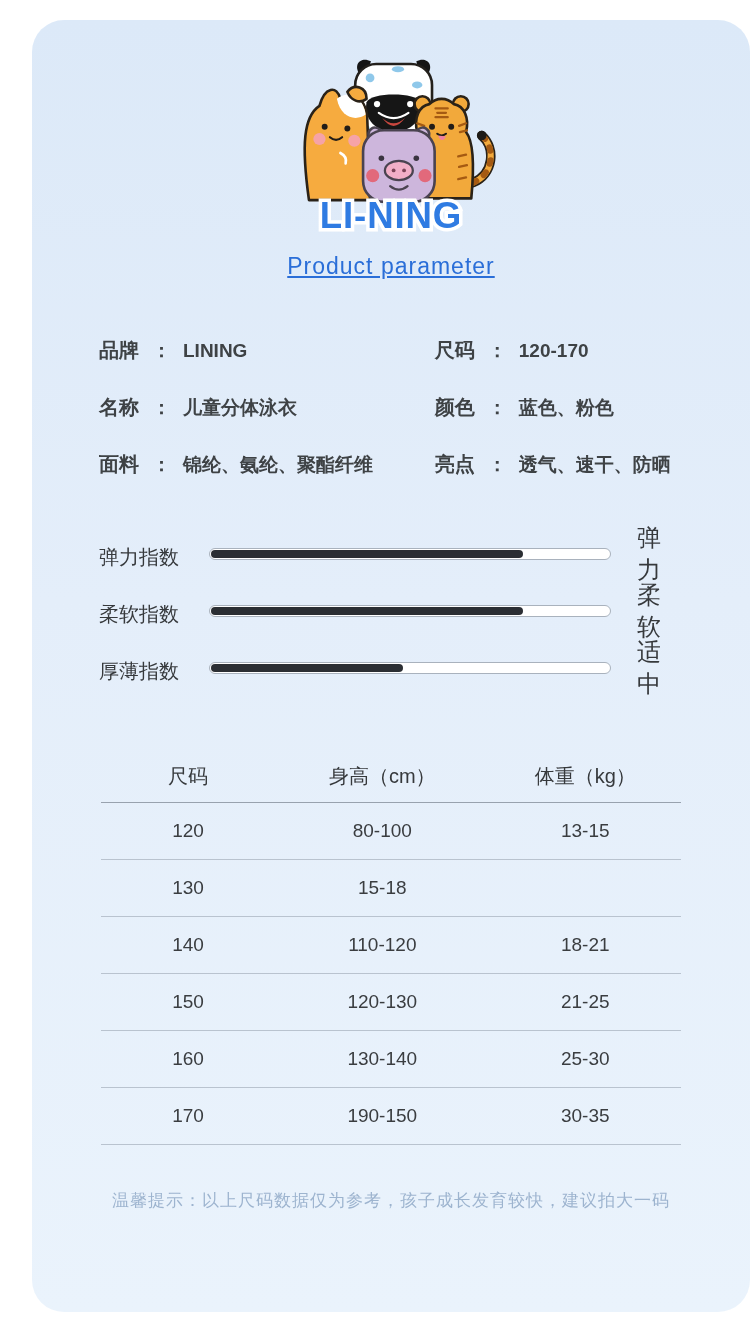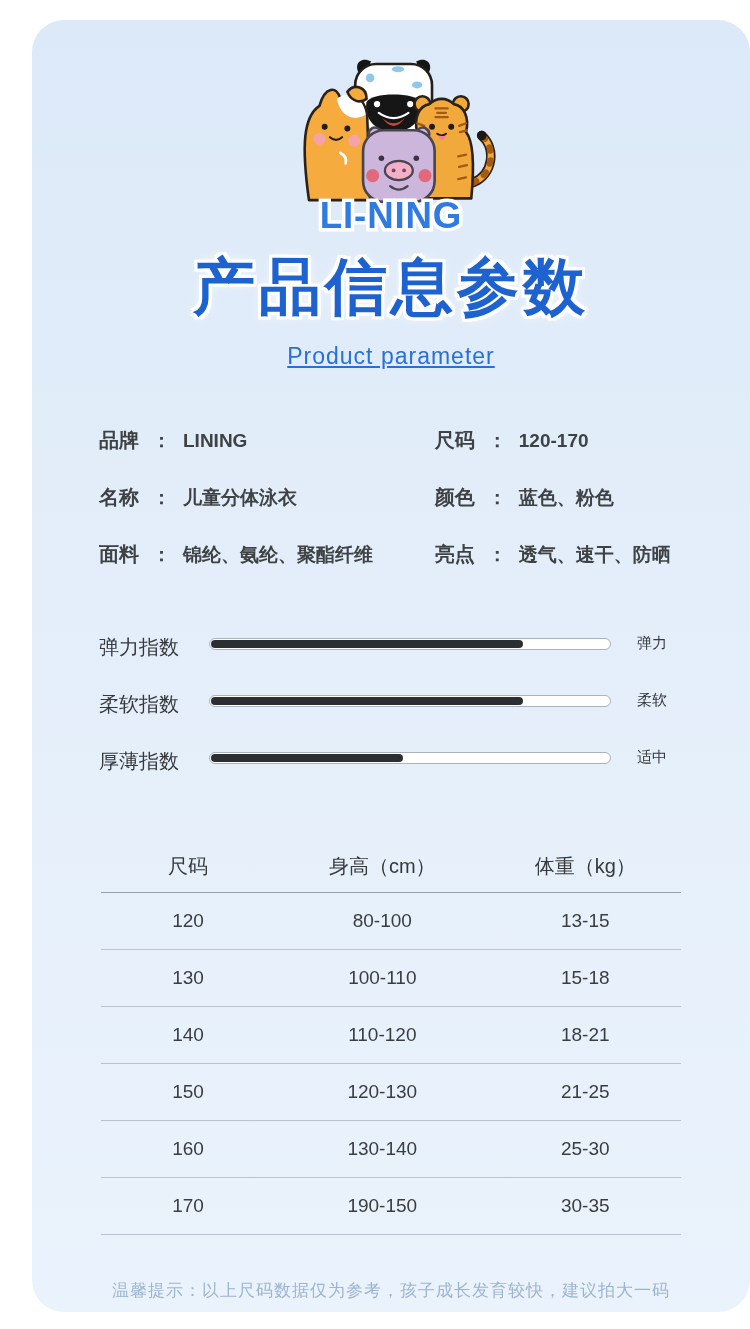--- a/index.html
+++ b/index.html
@@ -35,21 +35,21 @@
   .bars { padding:0 67px; margin-top:32px; }
   .bar-row { height:57px; display:flex; align-items:center; }
   .bar-label { width:110px; font-size:20px; color:#36393c;margin-top:8px; }
   .bar-track {
     flex:1; height:12px; box-sizing:border-box; background:#ffffff;
     border:1px solid #a9b2bd; border-radius:7px; margin-right:26px; position:relative;
   }
   .bar-fill {
     position:absolute; left:1px; top:1px; height:8px; border-radius:5px; background:#2b2e33;
   }
-  .bar-level { width:46px; font-size:15px; color:#36393c; text-align:left; }
+  .bar-level { width:46px; font-size:24px; color:#36393c; text-align:left; }
 
   .size-table { margin:54px 69px 0; }
   .t-row {
     display:grid; grid-template-columns:30% 37% 33%;
     height:56px; align-items:center; text-align:center;
     font-size:19px; color:#3a3d40; border-bottom:1px solid #b9c3cf;
   }
   .t-head { font-size:20px; color:#36393c; height:52px; border-bottom:1px solid #98a2ae; }
 
   .tip {
@@ -120,21 +120,20 @@
         <circle cx="135" cy="138" r="2.2" fill="#7c4458"></circle>
         <circle cx="99" cy="144" r="7.5" fill="#e2697b"></circle>
         <circle cx="159" cy="144" r="7.5" fill="#e2697b"></circle>
         <path d="M119,156 Q129,164 139,156" fill="none" stroke="#4a4350" stroke-width="2.6" stroke-linecap="round"></path>
       </g>
 
       <text x="120" y="204" text-anchor="middle" font-family="Liberation Sans, DejaVu Sans, sans-serif" font-size="42" font-weight="bold" letter-spacing="1" fill="#2f7be2" stroke="#ffffff" stroke-width="8" paint-order="stroke">LI-NING</text>
     </svg>
   </div>
 
-  <div class="page-title">产品信息参数</div>
   <div class="page-subtitle">Product parameter</div>
 
   <div class="info-grid">
     <div class="info-row">
       <span class="info-label">品牌</span>
       <span class="colon">：</span>
       <span class="info-value">LINING</span>
     </div>
     <div class="info-row">
       <span class="info-label">尺码</span>
@@ -193,21 +192,20 @@
       <span>身高（cm）</span>
       <span>体重（kg）</span>
     </div>
     <div class="t-row">
       <span>120</span>
       <span>80-100</span>
       <span>13-15</span>
     </div>
     <div class="t-row">
       <span>130</span>
-      <span>100-110</span>
       <span>15-18</span>
     </div>
     <div class="t-row">
       <span>140</span>
       <span>110-120</span>
       <span>18-21</span>
     </div>
     <div class="t-row">
       <span>150</span>
       <span>120-130</span>

